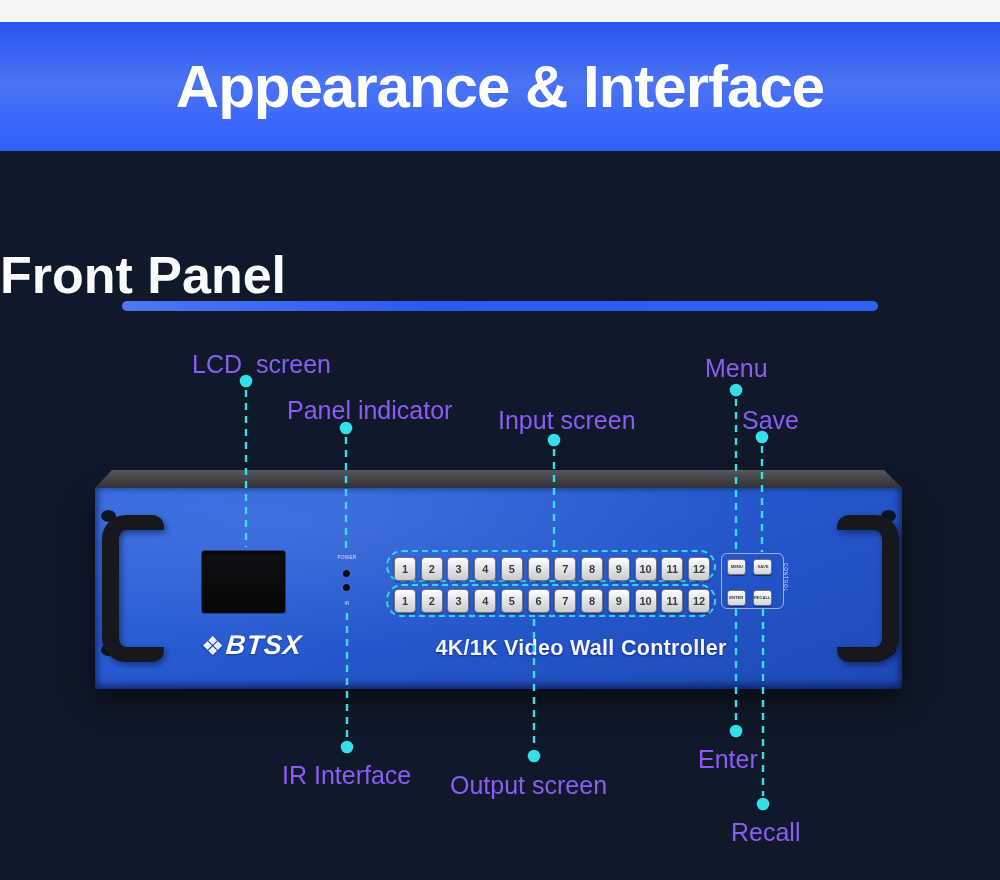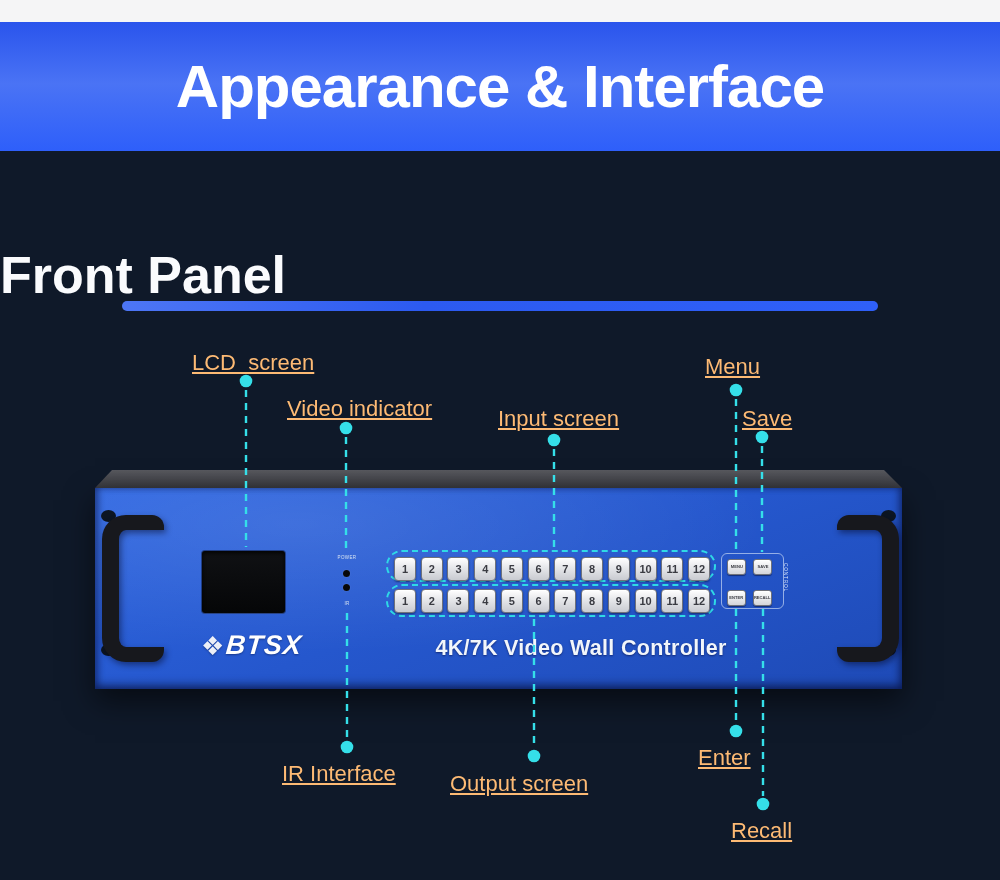--- a/index.html
+++ b/index.html
@@ -12,21 +12,21 @@
           background:linear-gradient(180deg,#2a54ec 0%,#4a73f5 48%,#2e5ffa 100%);
           display:flex;align-items:center;justify-content:center;}
   .banner-title{color:#ffffff;font-size:60px;font-weight:bold;letter-spacing:-1px;}
 
   .front-title{position:absolute;left:0;top:205px;width:1000px;text-align:left;
                color:#fafbfd;font-size:52px;font-weight:bold;margin-top:40px;}
   .divider{position:absolute;left:122px;top:301px;width:756px;height:10px;border-radius:6px;
            background:linear-gradient(90deg,#4d76f5 0%,#2c5af0 40%,#2f60f8 100%);}
 
   
-  .callout{position:absolute;color:#fdba74;font-size:22px;white-space:pre;z-index:30;text-decoration:underline;}
+  .callout{position:absolute;color:#8b5cf6;font-size:25px;white-space:pre;z-index:30;}
   .c-lcd{left:192px;top:350px;}
   .c-power{left:287px;top:396px;}
   .c-input{left:498px;top:406px;}
   .c-menu{left:705px;top:354px;}
   .c-save{left:742px;top:406px;}
   .c-ir{left:282px;top:761px;}
   .c-output{left:450px;top:771px;}
   .c-enter{left:698px;top:745px;}
   .c-recall{left:731px;top:818px;}
 
@@ -104,21 +104,21 @@
   <div class="topstrip"></div>
 
   <div class="banner">
     <div class="banner-title">Appearance &amp; Interface</div>
   </div>
 
   <div class="front-title">Front Panel</div>
   <div class="divider"></div>
 
   <div class="callout c-lcd">LCD  screen</div>
-  <div class="callout c-power">Video indicator</div>
+  <div class="callout c-power">Panel indicator</div>
   <div class="callout c-input">Input screen</div>
   <div class="callout c-menu">Menu</div>
   <div class="callout c-save">Save</div>
   <div class="callout c-ir">IR Interface</div>
   <div class="callout c-output">Output screen</div>
   <div class="callout c-enter">Enter</div>
   <div class="callout c-recall">Recall</div>
 
   <div class="device" id="device">
     <div class="bevel"></div>
@@ -155,21 +155,21 @@
     <div class="ctrlbtn cb-recall">
         <span>RECALL</span>
       </div>
     <div class="ctrl-label">CONTROL</div>
 
     <div class="logo">
       <span class="logo-icon">❖</span>
       <span class="logo-text">BTSX</span>
     </div>
 
-    <div class="panel-title">4K/7K Video Wall Controller</div>
+    <div class="panel-title">4K/1K Video Wall Controller</div>
   <div class="numbtn" style="left: 299px; top: 87px;">1</div>
       <div class="numbtn" style="left: 325.73px; top: 87px;">2</div>
       <div class="numbtn" style="left: 352.46px; top: 87px;">3</div>
       <div class="numbtn" style="left: 379.19px; top: 87px;">4</div>
       <div class="numbtn" style="left: 405.92px; top: 87px;">5</div>
       <div class="numbtn" style="left: 432.65px; top: 87px;">6</div>
       <div class="numbtn" style="left: 459.38px; top: 87px;">7</div>
       <div class="numbtn" style="left: 486.11px; top: 87px;">8</div>
       <div class="numbtn" style="left: 512.84px; top: 87px;">9</div>
       <div class="numbtn" style="left: 539.57px; top: 87px;">10</div>

